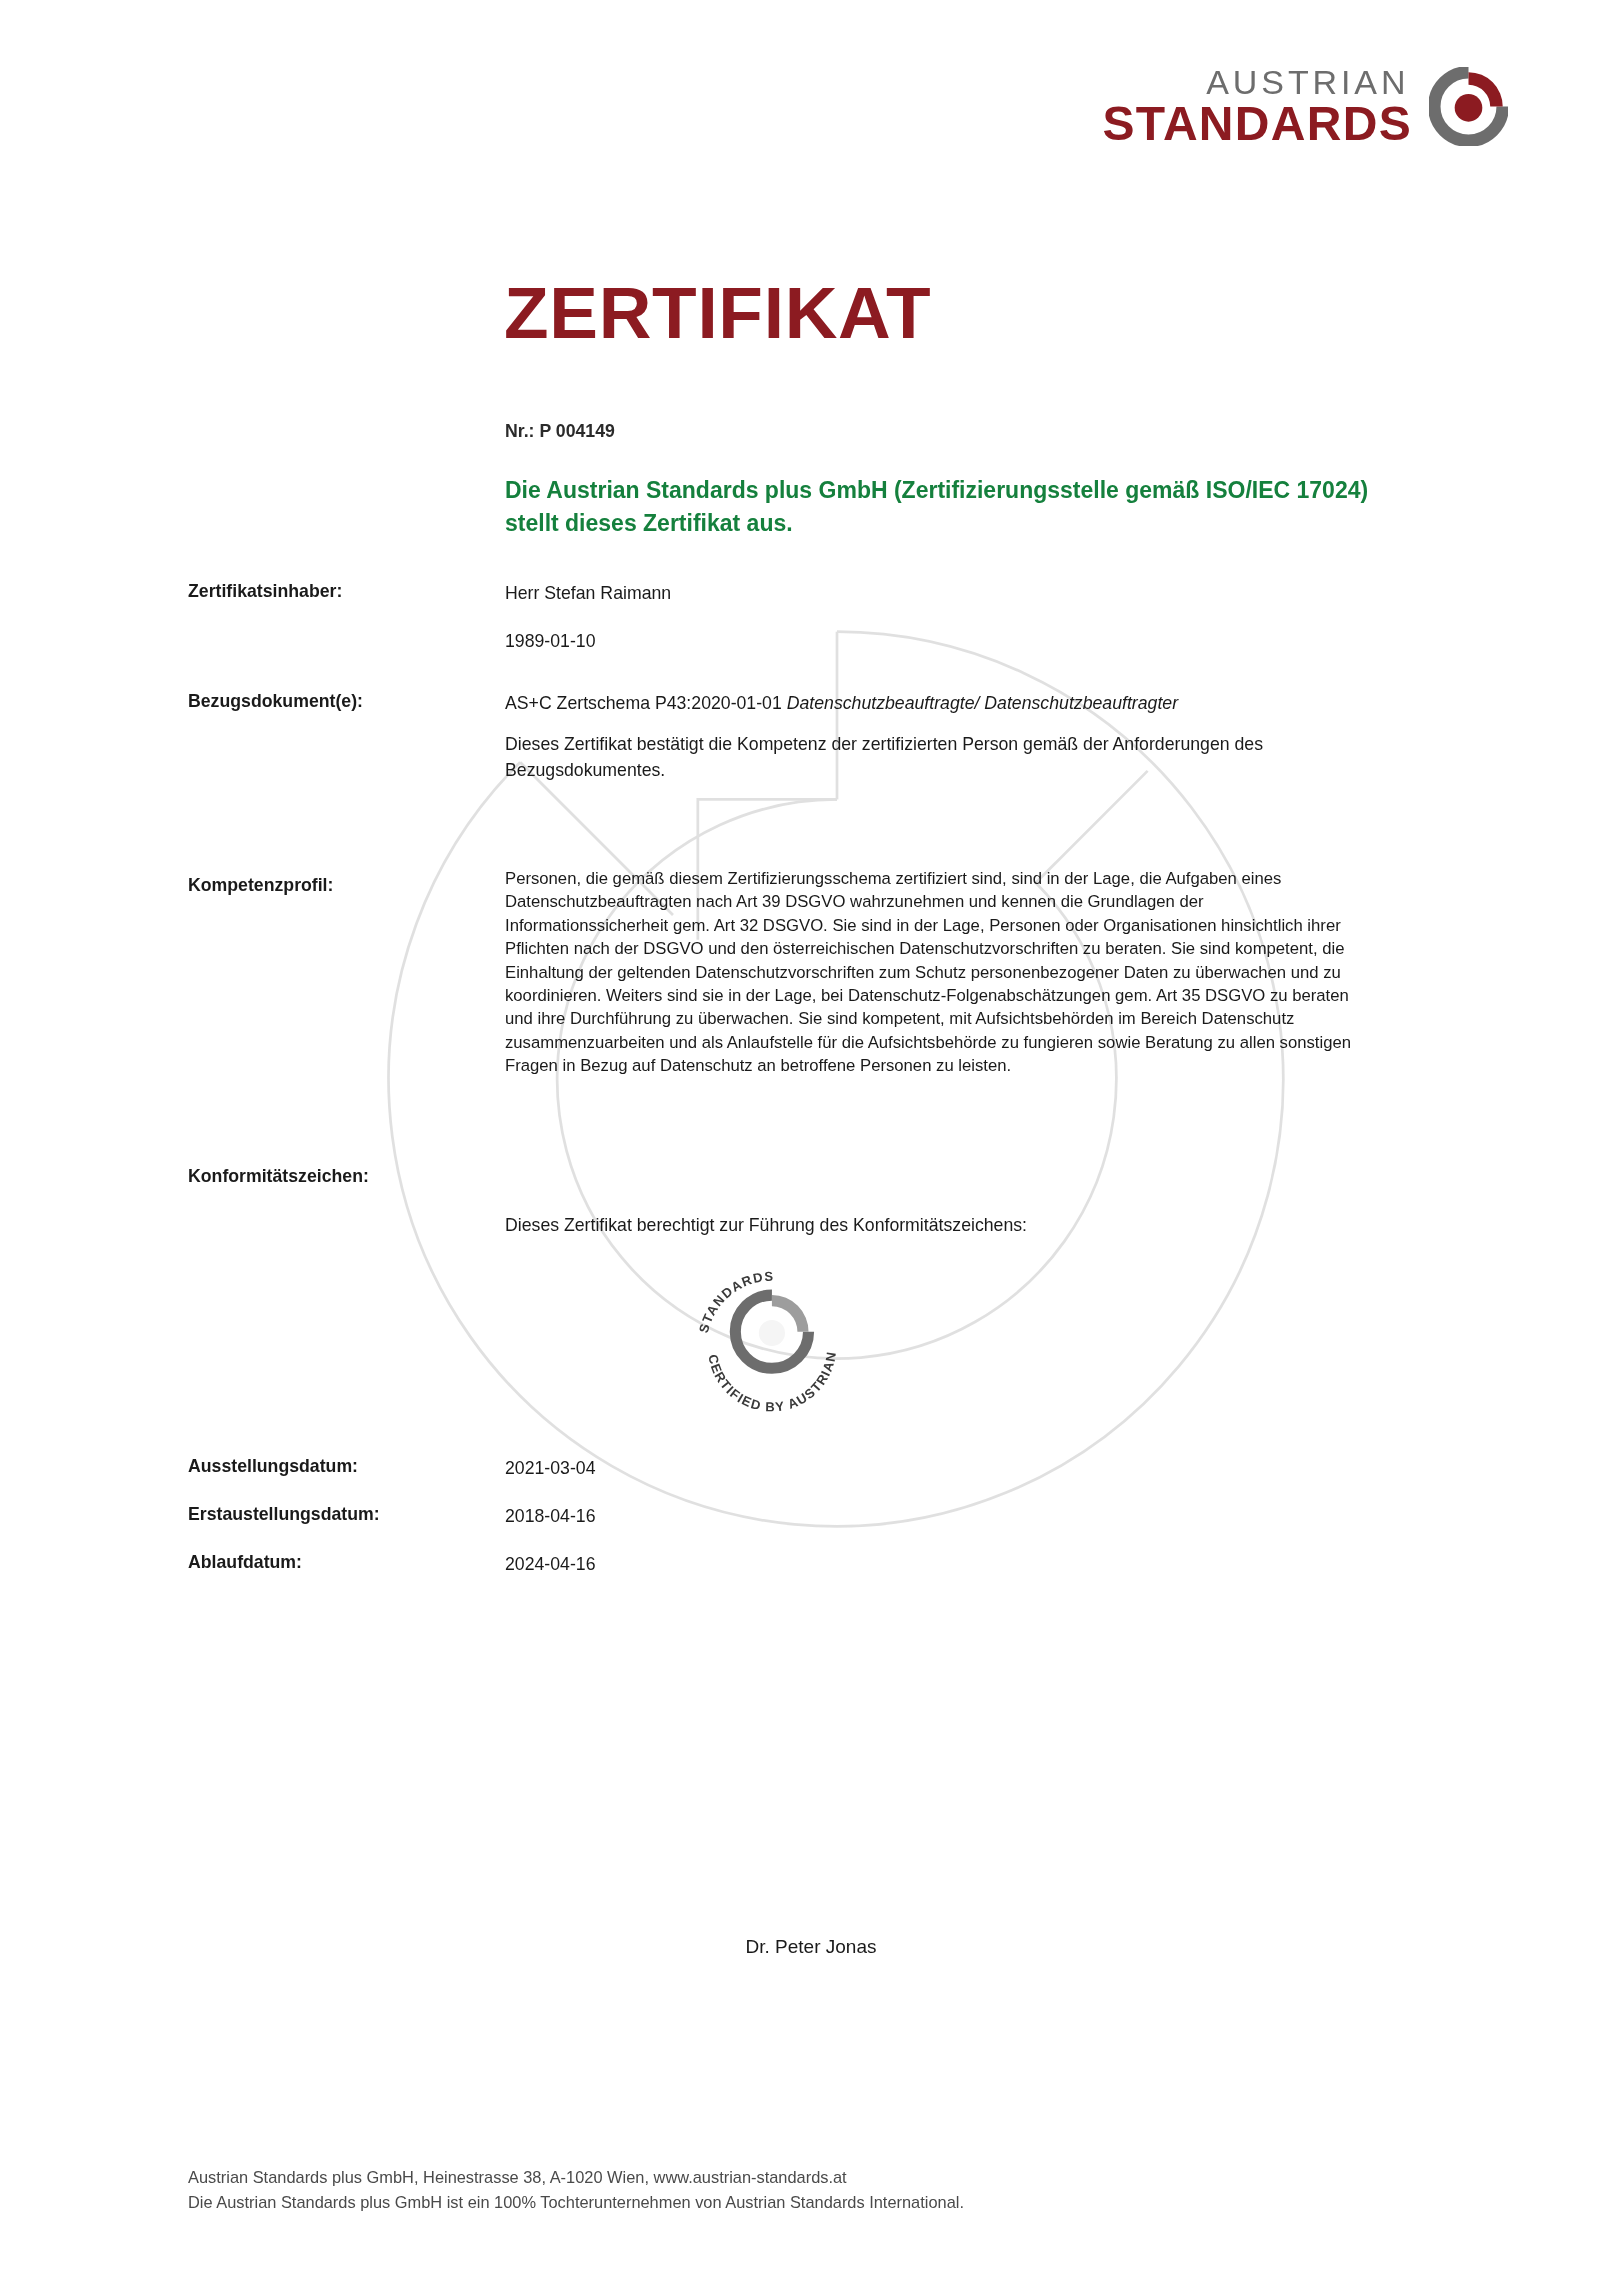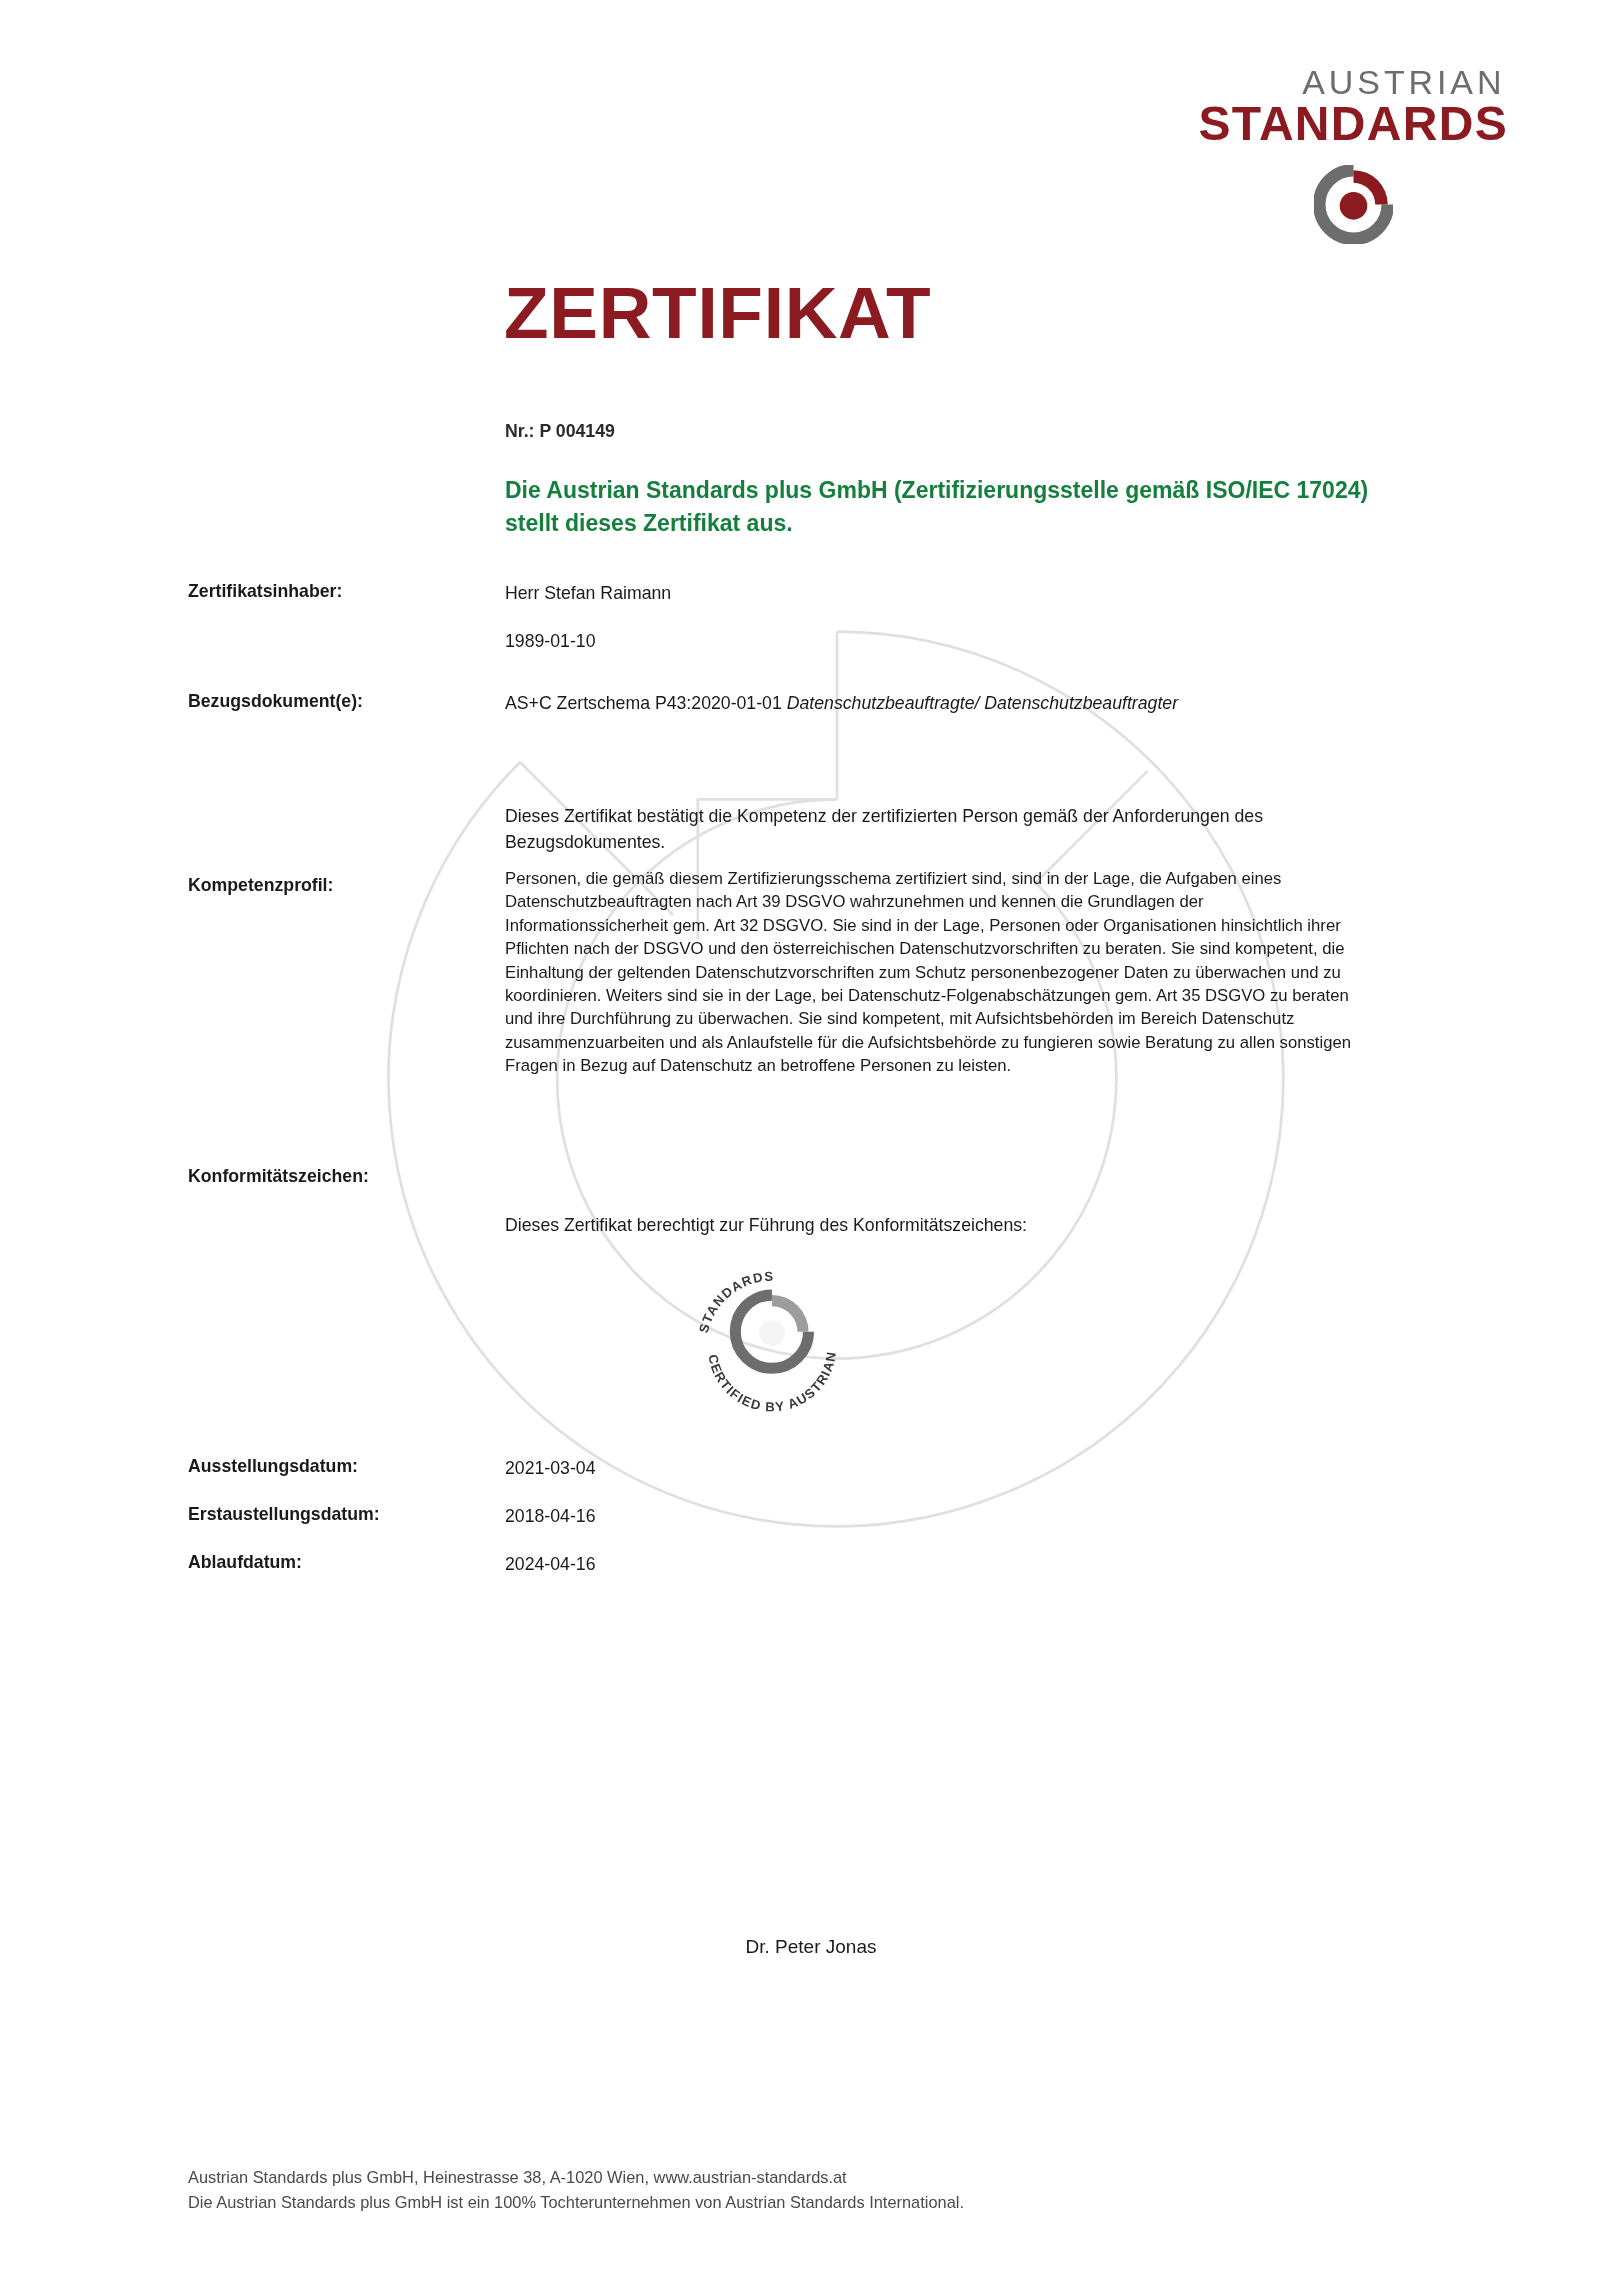--- a/index.html
+++ b/index.html
@@ -17,21 +17,20 @@
   }
 
   
   .logo-block {
     position: absolute;
     top: 65px;
     right: 114px;
     display: flex;
     align-items: center;
     gap: 17px;
-    flex-direction: column;
   }
   .logo-text {
     text-align: right;
     line-height: 1.0;
   }
   .logo-austrian {
     font-size: 34px;
     letter-spacing: 3.9px;
     color: #6d6d6d;
     font-weight: 400;
@@ -199,21 +198,21 @@
 <div class="title">ZERTIFIKAT</div>
 <div class="cert-no">Nr.: P 004149</div>
 <div class="issuer">Die Austrian Standards plus GmbH (Zertifizierungsstelle gemäß ISO/IEC 17024) stellt dieses Zertifikat aus.</div>
 
 <div class="label" style="top:581px">Zertifikatsinhaber:</div>
 <div class="value" style="top:581px">Herr Stefan Raimann</div>
 <div class="value" style="top:629px">1989-01-10</div>
 
 <div class="label" style="top:691px">Bezugsdokument(e):</div>
 <div class="value wide" style="top:691px"><span>AS+C Zertschema P43:2020-01-01 </span><span class="it">Datenschutzbeauftragte/ Datenschutzbeauftragter</span></div>
-<div class="value wide" style="top:804px">Dieses Zertifikat bestätigt die Kompetenz der zertifizierten Person gemäß der Anforderungen des Bezugsdokumentes.</div>
+<div class="value wide" style="top:732px">Dieses Zertifikat bestätigt die Kompetenz der zertifizierten Person gemäß der Anforderungen des Bezugsdokumentes.</div>
 
 <div class="label" style="top:875px">Kompetenzprofil:</div>
 <div class="competence">Personen, die gemäß diesem Zertifizierungsschema zertifiziert sind, sind in der Lage, die Aufgaben eines Datenschutzbeauftragten nach Art 39 DSGVO wahrzunehmen und kennen die Grundlagen der Informationssicherheit gem. Art 32 DSGVO. Sie sind in der Lage, Personen oder Organisationen hinsichtlich ihrer Pflichten nach der DSGVO und den österreichischen Datenschutzvorschriften zu beraten. Sie sind kompetent, die Einhaltung der geltenden Datenschutzvorschriften zum Schutz personenbezogener Daten zu überwachen und zu koordinieren. Weiters sind sie in der Lage, bei Datenschutz-Folgenabschätzungen gem. Art 35 DSGVO zu beraten und ihre Durchführung zu überwachen. Sie sind kompetent, mit Aufsichtsbehörden im Bereich Datenschutz zusammenzuarbeiten und als Anlaufstelle für die Aufsichtsbehörde zu fungieren sowie Beratung zu allen sonstigen Fragen in Bezug auf Datenschutz an betroffene Personen zu leisten.</div>
 
 <div class="label" style="top:1166px">Konformitätszeichen:</div>
 <div class="value wide" style="top:1213px">Dieses Zertifikat berechtigt zur Führung des Konformitätszeichens:</div>
 
 <div class="mark-wrap">
   <svg viewBox="0 0 360 260" width="236" height="170" aria-hidden="true">
     <defs>

